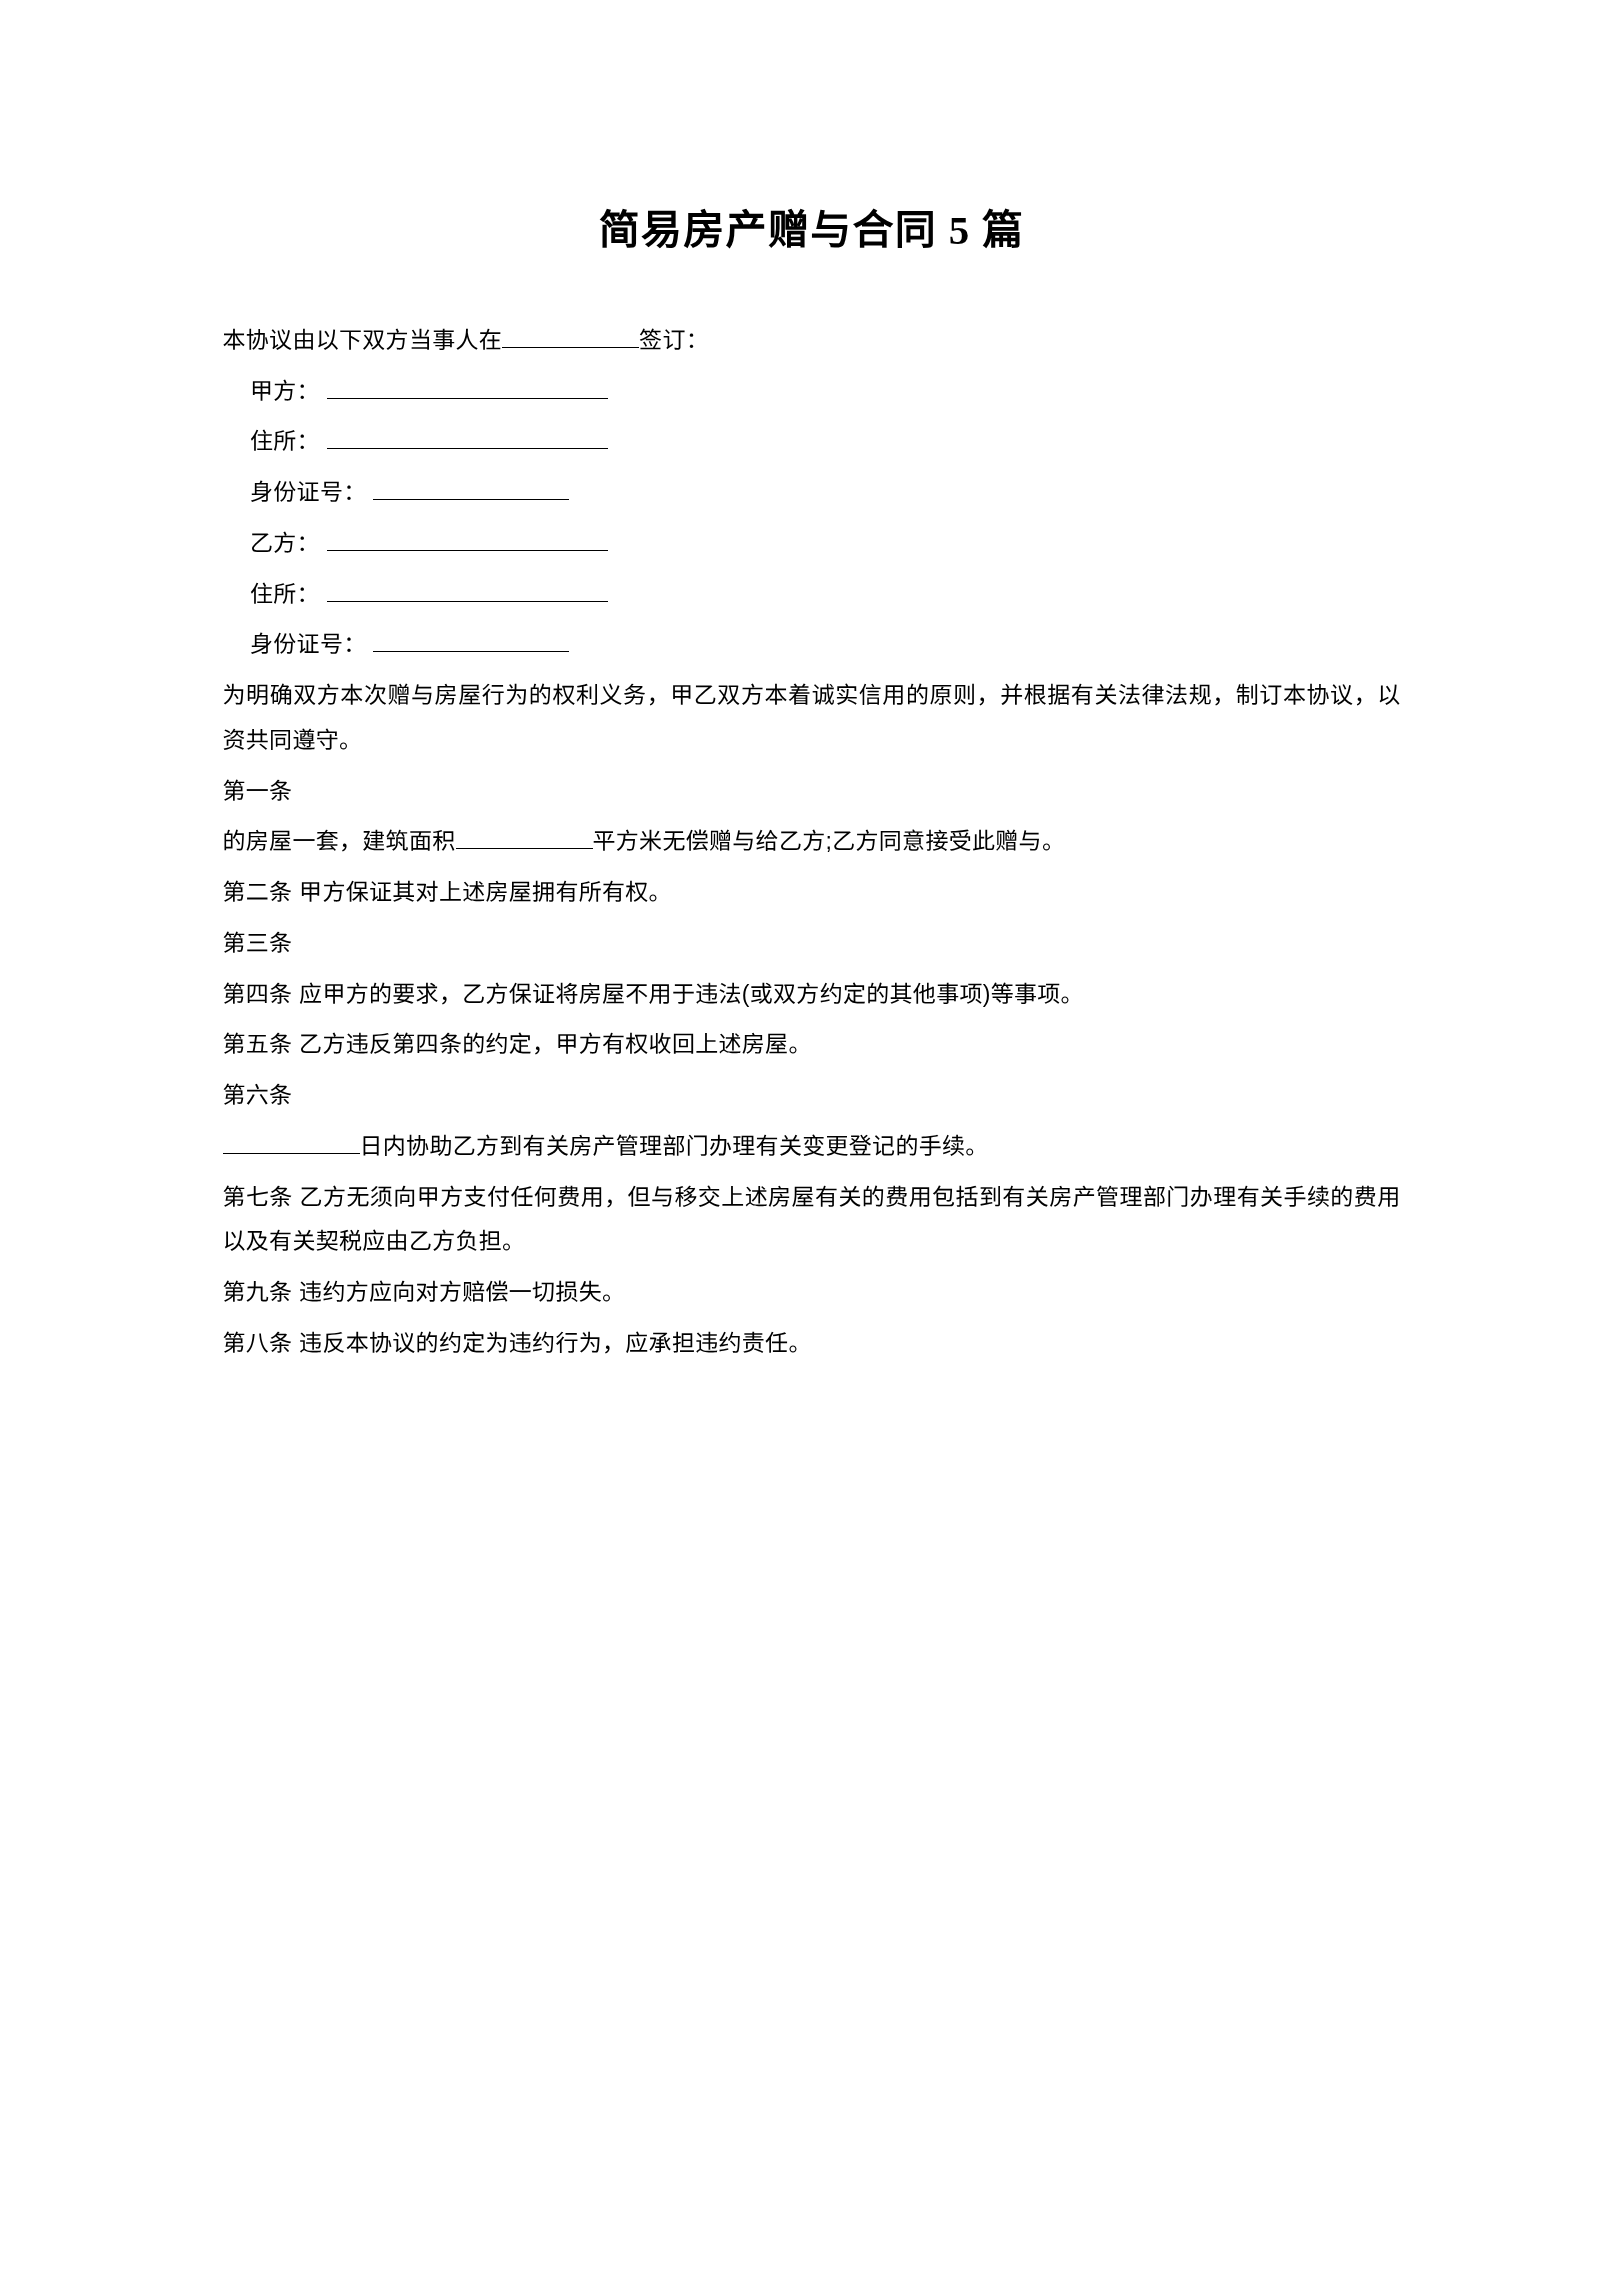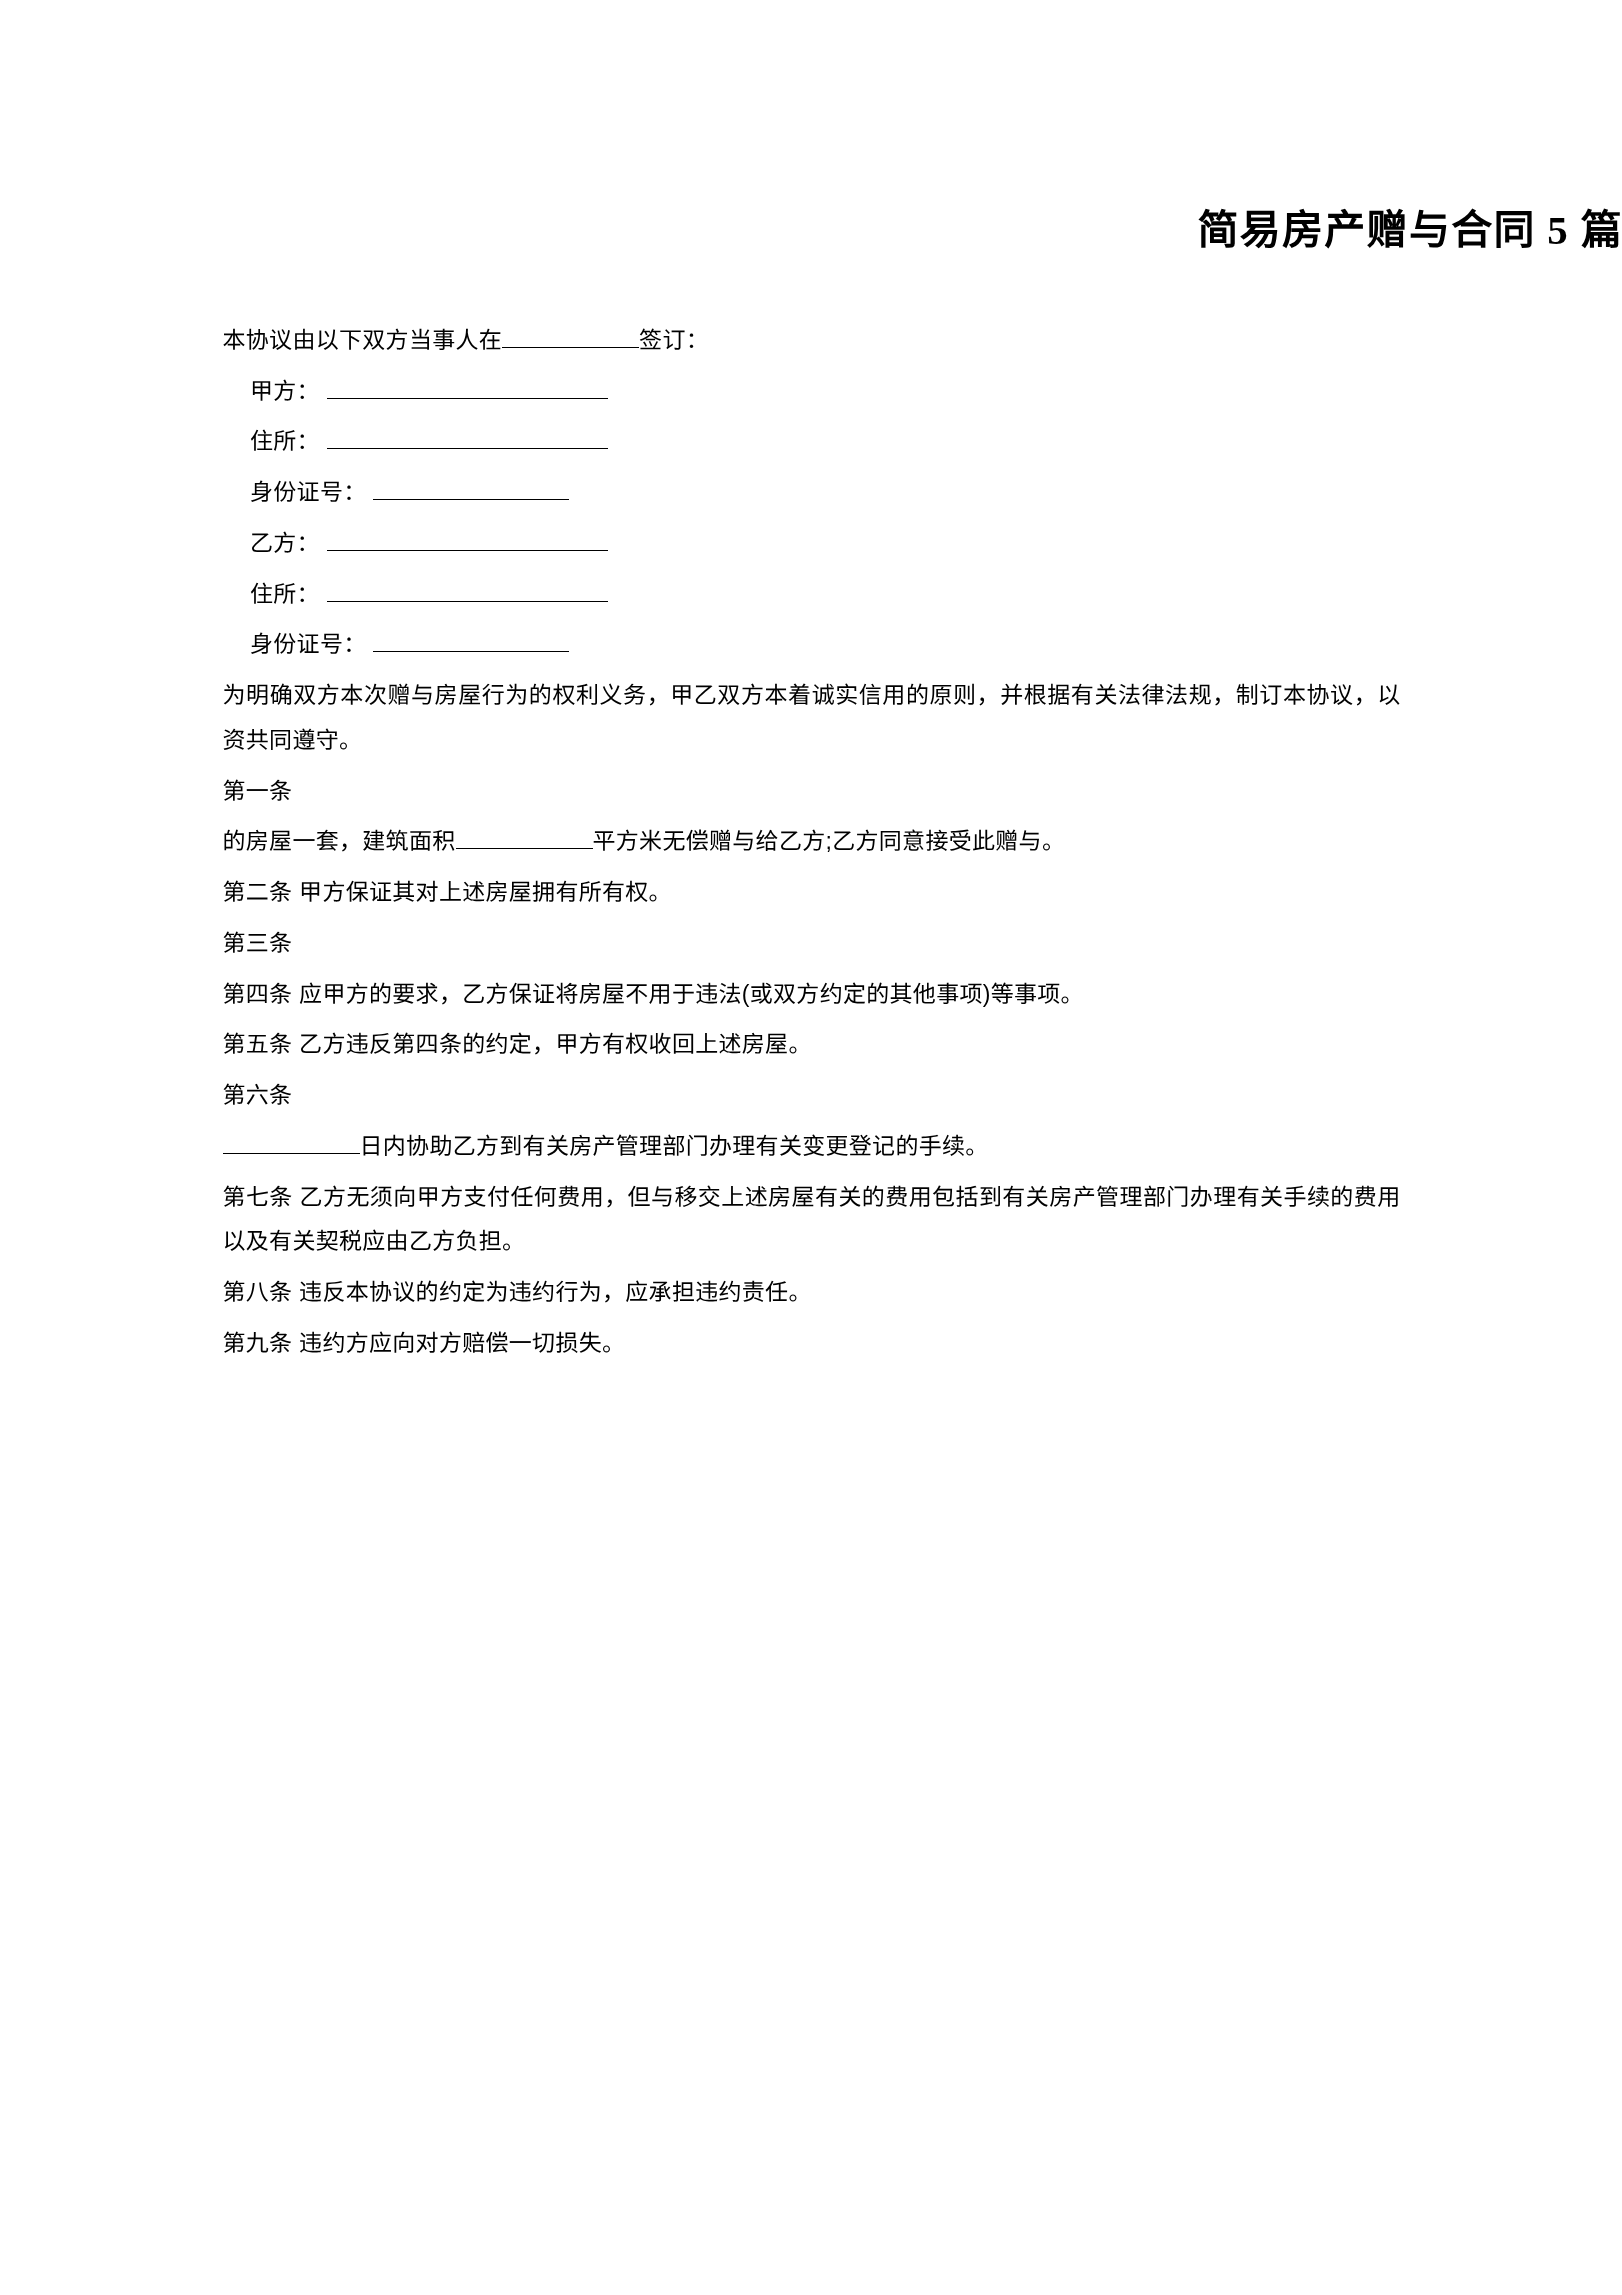--- a/index.html
+++ b/index.html
@@ -17,21 +17,21 @@
   .page {
     position: relative;
     width: 1623px;
     height: 2295px;
     box-sizing: border-box;
     padding: 0;
     background: #ffffff;
     overflow: hidden;
   }
   .doc-title {
-    text-align: right;
+    text-align: center;
     font-size: 41px;
     font-weight: bold;
     letter-spacing: 1.3px;
     margin: 0;
     padding-top: 196px;
     font-family: "Liberation Serif", "DejaVu Serif", serif;
   }
   .body-wrap {
     margin: 0 auto;
     width: 1178px;
@@ -118,19 +118,19 @@
 
     <p class="line noindent">第六条</p>
 
 
     <p class="line noindent">
       <span class="blank b-md"></span><span>日内协助乙方到有关房产管理部门办理有关变更登记的手续。</span>
     </p>
 
     <p class="line noindent">第七条  乙方无须向甲方支付任何费用，但与移交上述房屋有关的费用包括到有关房产管理部门办理有关手续的费用以及有关契税应由乙方负担。</p>
 
+    <p class="line noindent">第九条  违约方应向对方赔偿一切损失。</p>
+
     <p class="line noindent">第八条  违反本协议的约定为违约行为，应承担违约责任。</p>
-
-    <p class="line noindent">第九条  违约方应向对方赔偿一切损失。</p>
 
   </div>
 </div>
 
 
 </body></html>

